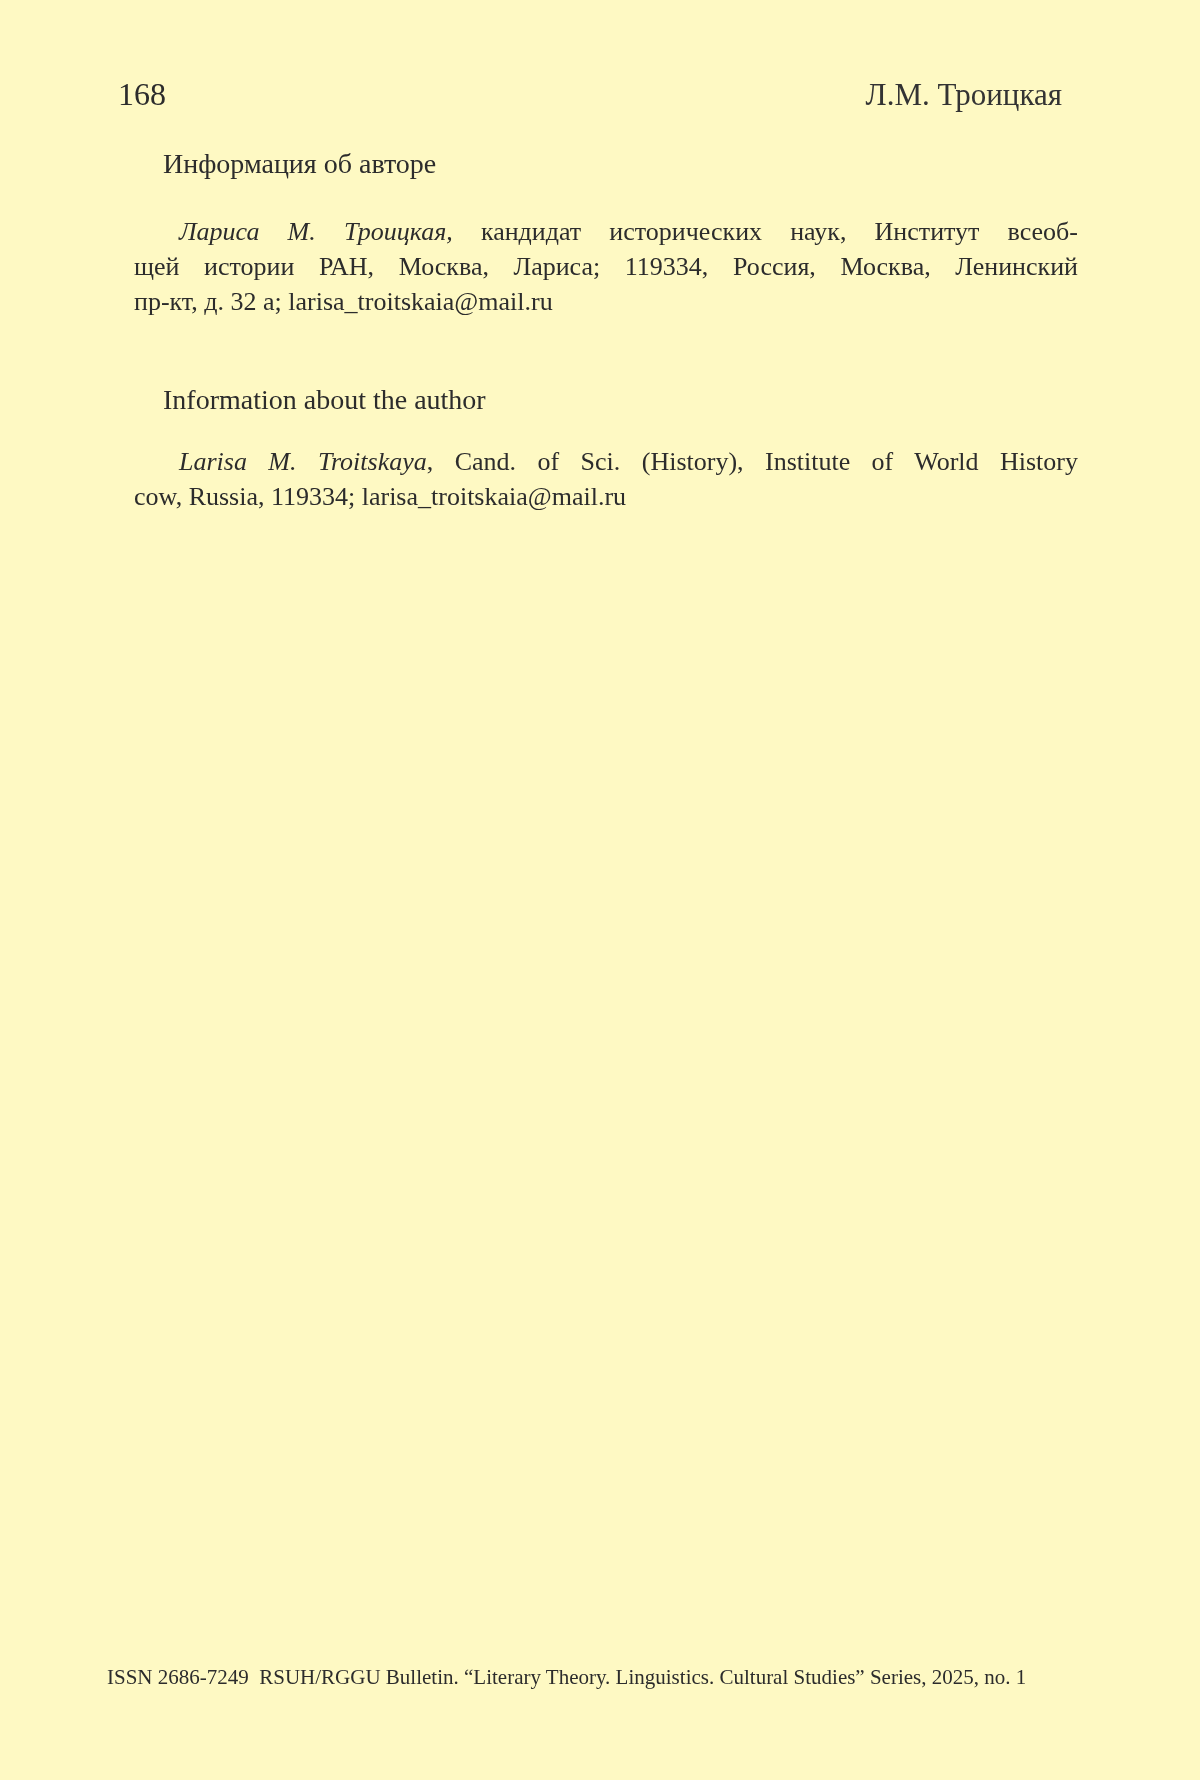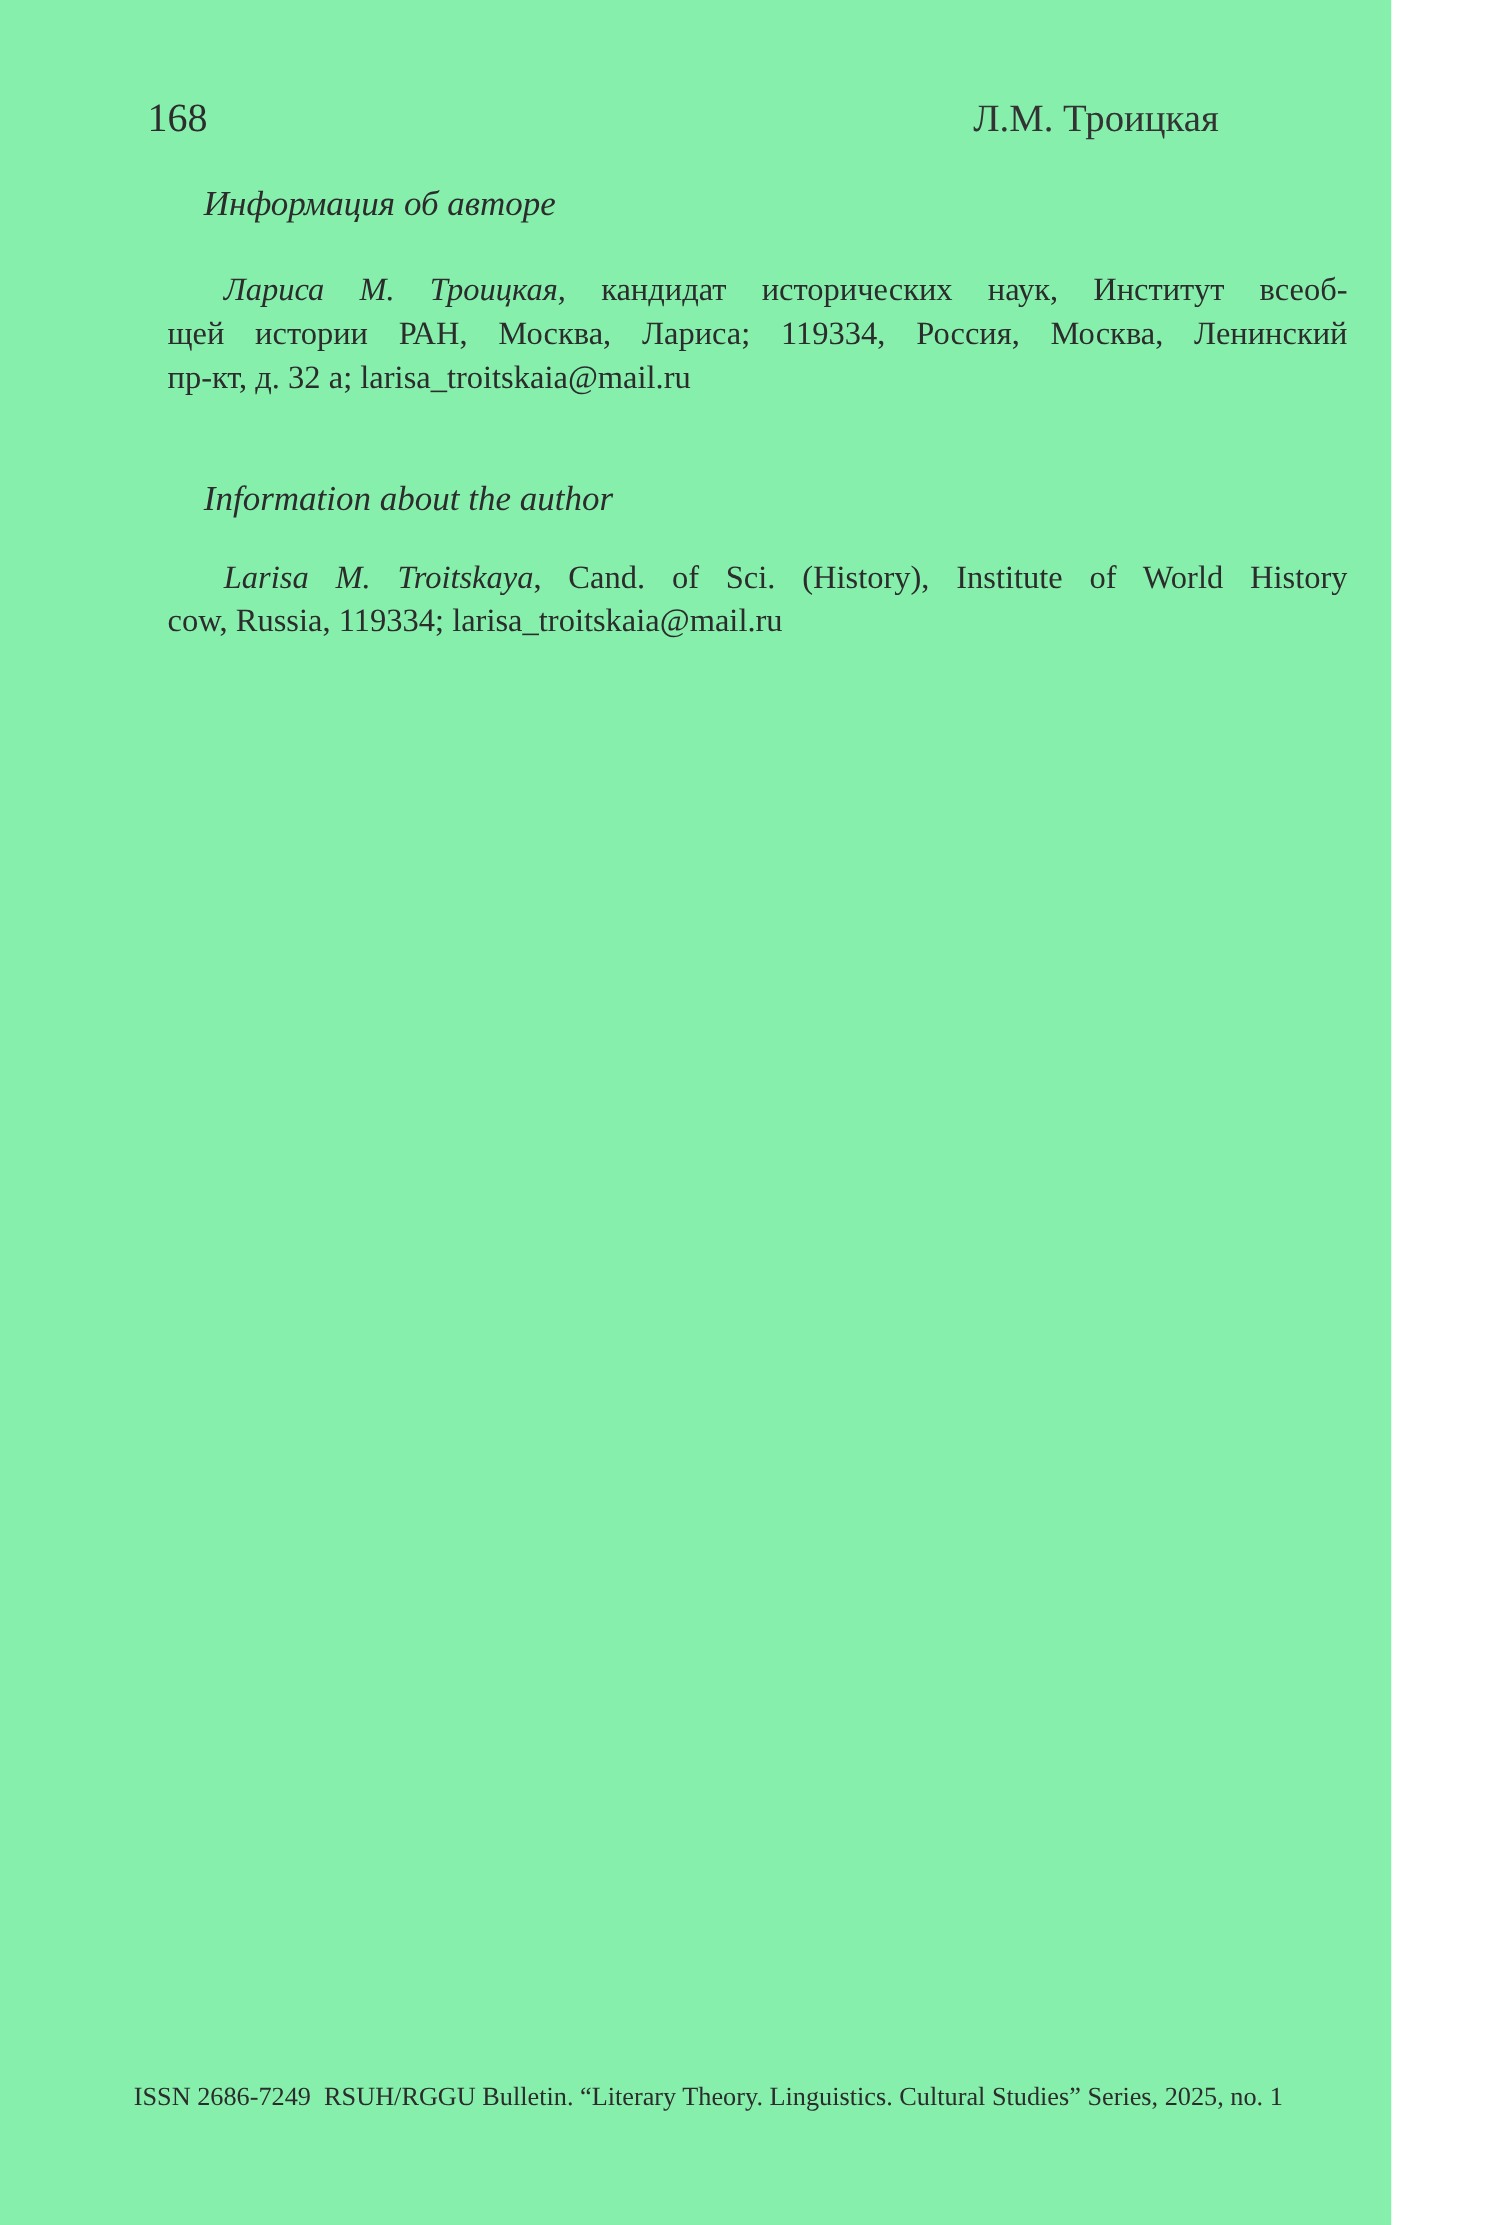--- a/index.html
+++ b/index.html
@@ -1,42 +1,41 @@
 <!DOCTYPE html>
 <html><head>
 <meta charset="utf-8">
 <style>
   * { box-sizing: border-box; }
   html, body { margin: 0; padding: 0; background: #ffffff; }
   .page {
     position: relative;
-    width: 1113px;
+    width: 1200px;
     height: 1780px;
-    background: #86efac;
+    background: #fef9c3;
     color: #2c2c2c;
     font-family: "Liberation Serif", "DejaVu Serif", serif;
     overflow: hidden;
   }
   .running {
     position: absolute;
     left: 118px;
     right: 138px;
     top: 78px;
     display: flex;
     justify-content: space-between;
     align-items: baseline;
   }
   .pagenum { font-size: 32px; line-height: 1.0; }
   .runhead { font-size: 31px; line-height: 1.0; color: #333333; }
   .sec-heading {
     position: absolute;
     left: 163px;
     margin: 0;
     font-size: 28px;
-    font-style: italic;
     font-weight: normal;
   }
   .para {
     position: absolute;
     left: 118px;
     width: 944px;
     font-size: 26px;
     margin-left: 16px;
   }
   .line { line-height: 35px; height: 35px; overflow: hidden; }

